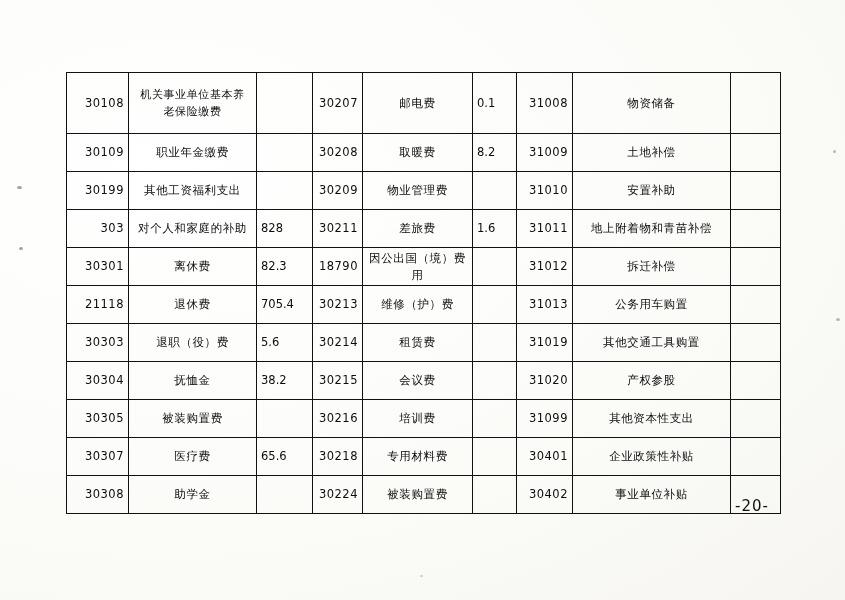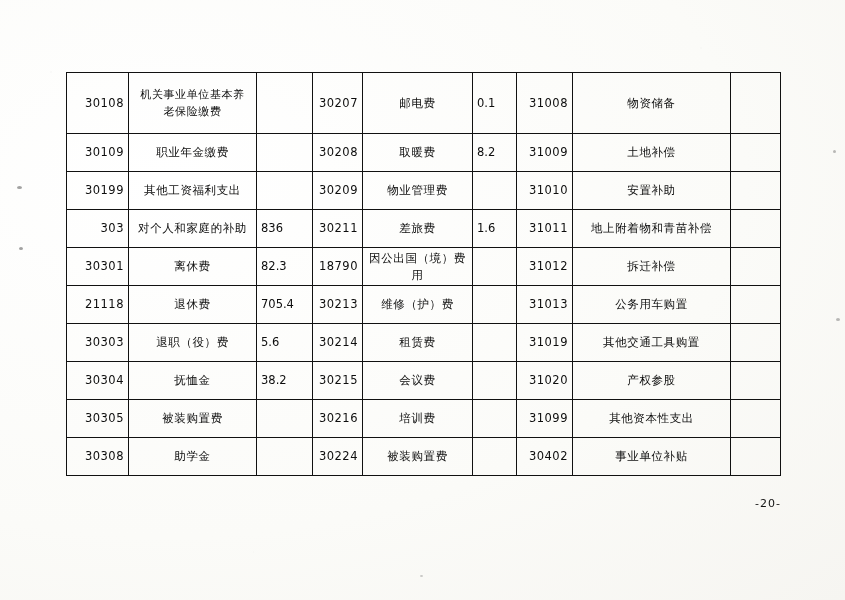--- a/index.html
+++ b/index.html
@@ -86,23 +86,23 @@
     padding: 2px 5px;
   }
   .val {
     padding-right: 5px;
     font-size: 11px;
   }
   tr.tall td { height: 56px; }
 
   .page-number {
     position: absolute;
-    right: 64px;
+    right: 76px;
     top: 497px;
-    font-size: 11px;
+    font-size: 15px;
     letter-spacing: 1px;
     color: #111;
     font-family: "DejaVu Sans", "Liberation Sans", sans-serif;
   }
 </style>
 </head>
 <body>
 
 <div class="page">
   <div class="scan-noise"></div>
@@ -160,21 +160,21 @@
         <td class="name">物业管理费</td>
         <td class="val"></td>
         <td class="code">31010</td>
         <td class="name">安置补助</td>
         <td class="val"></td>
       </tr>
 
       <tr>
         <td class="code">303</td>
         <td class="name">对个人和家庭的补助</td>
-        <td class="val">836</td>
+        <td class="val">828</td>
         <td class="code">30211</td>
         <td class="name">差旅费</td>
         <td class="val">1.6</td>
         <td class="code">31011</td>
         <td class="name">地上附着物和青苗补偿</td>
         <td class="val"></td>
       </tr>
 
       <tr>
         <td class="code">30301</td>
@@ -230,20 +230,31 @@
         <td class="val"></td>
         <td class="code">30216</td>
         <td class="name">培训费</td>
         <td class="val"></td>
         <td class="code">31099</td>
         <td class="name">其他资本性支出</td>
         <td class="val"></td>
       </tr>
 
 
+      <tr>
+        <td class="code">30307</td>
+        <td class="name">医疗费</td>
+        <td class="val">65.6</td>
+        <td class="code">30218</td>
+        <td class="name">专用材料费</td>
+        <td class="val"></td>
+        <td class="code">30401</td>
+        <td class="name">企业政策性补贴</td>
+        <td class="val"></td>
+      </tr>
 
       <tr>
         <td class="code">30308</td>
         <td class="name">助学金</td>
         <td class="val"></td>
         <td class="code">30224</td>
         <td class="name">被装购置费</td>
         <td class="val"></td>
         <td class="code">30402</td>
         <td class="name">事业单位补贴</td>

